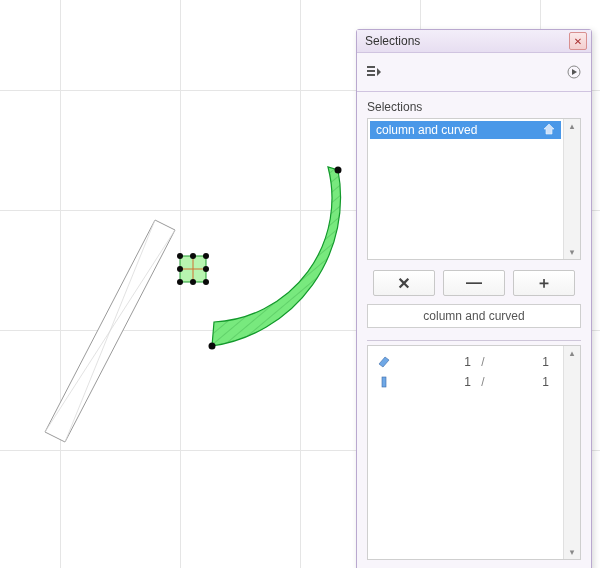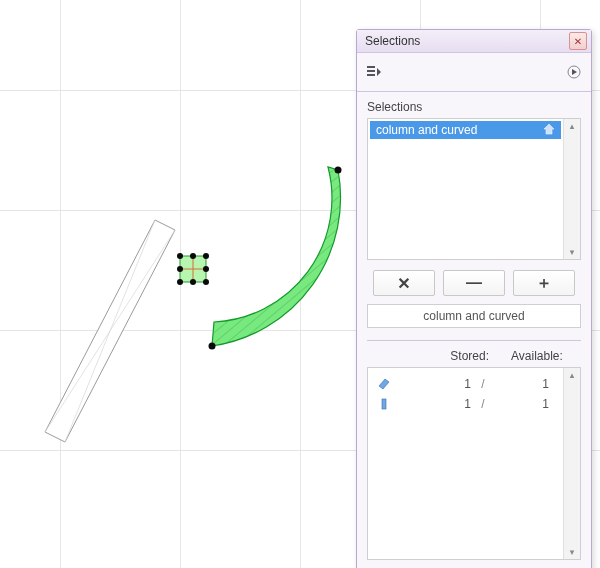--- a/index.html
+++ b/index.html
@@ -307,26 +307,20 @@
     <div class="btn">—</div>
     <div class="btn">＋</div>
   </div>
 
   <div class="name-field">
     <span>column and curved</span>
   </div>
 
   <div class="divider"></div>
 
-  <div class="stored-header">
-    <span class="spacer"></span>
-    <span class="col-stored">Stored:</span>
-    <span class="col-slash"></span>
-    <span class="col-avail">Available:</span>
-  </div>
 
   <div class="stored-list-wrap">
     <div class="stored-list">
       <div class="stored-row">
         <span class="ricon">
           <svg width="14" height="14">
             <path d="M2,9 L8,2 L12,5 L6,12 Z" fill="#6fa8e6" stroke="#3a6aa8" stroke-width="0.6"></path>
           </svg>
         </span>
         <span class="rstored">1</span>

